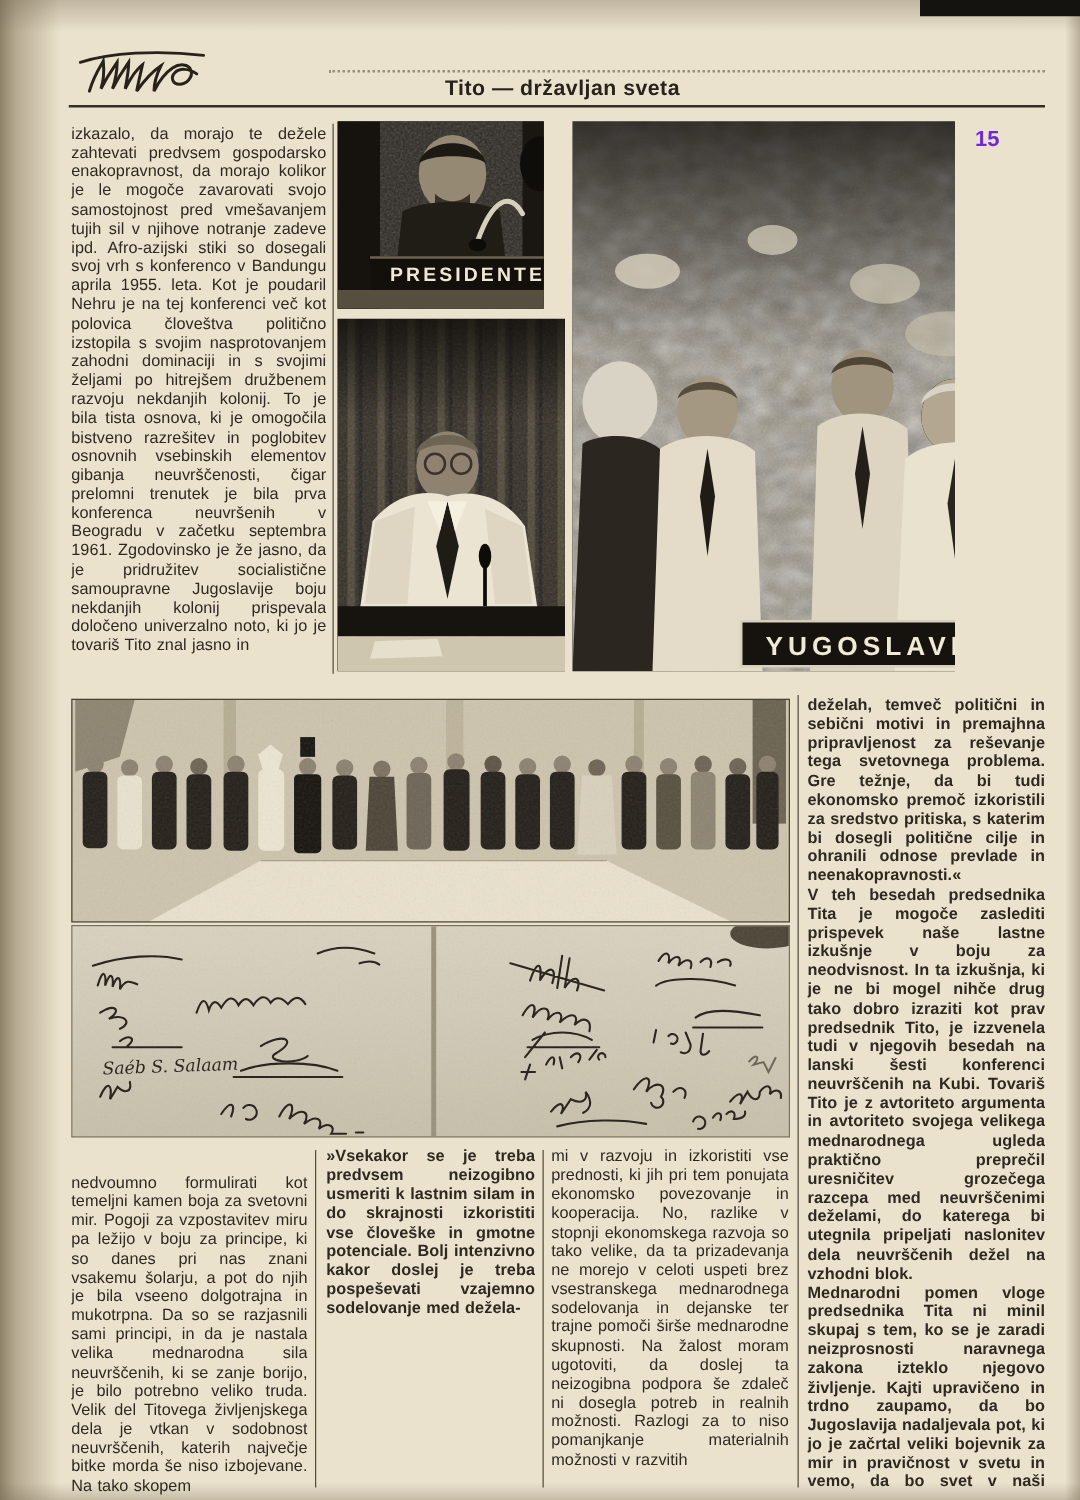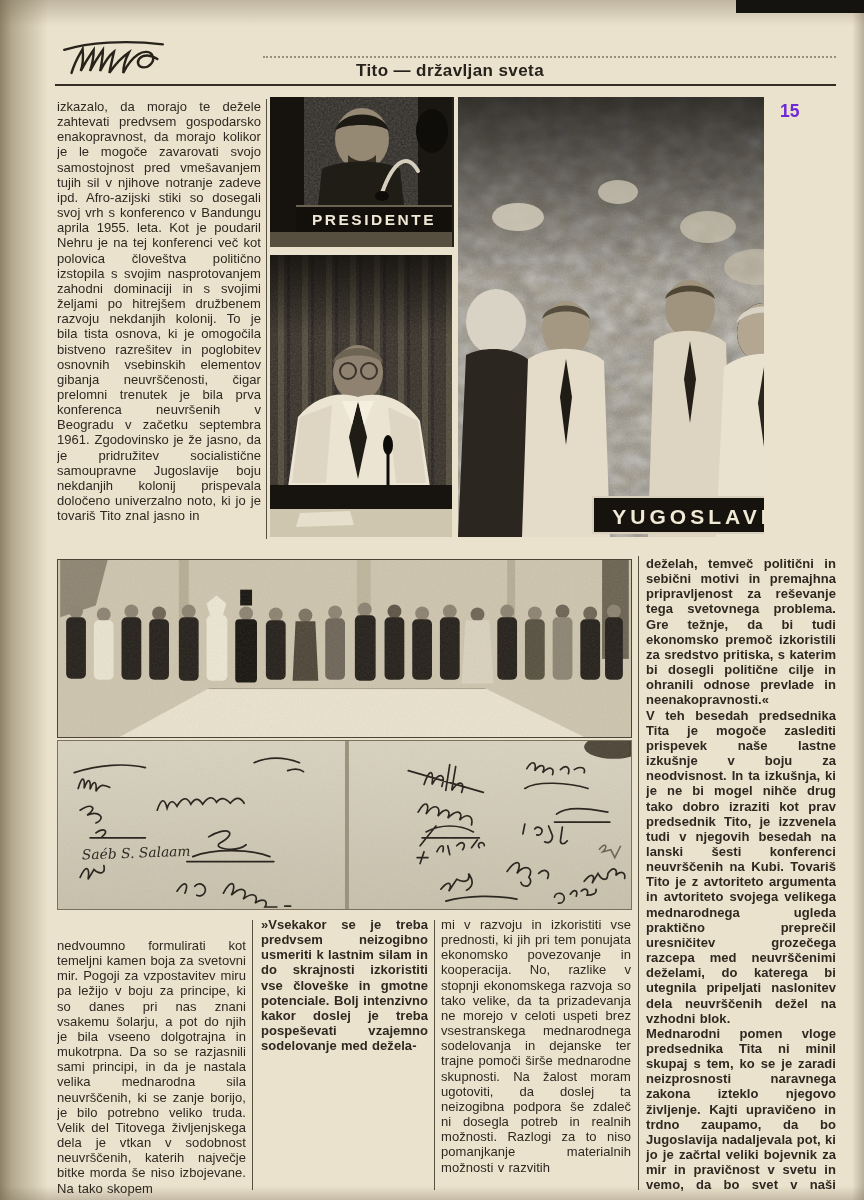--- a/index.html
+++ b/index.html
@@ -38,21 +38,21 @@
   .c-b3{left:441px;top:917px;width:190px;height:280px;overflow:hidden;}
   
   .vrule{width:1px;background:#57503f;}
   .vr-top{left:266px;top:99px;height:440px;}
   .vr-right{left:638px;top:556px;height:634px;}
   .vr-b1{left:252px;top:920px;height:270px;}
   .vr-b2{left:434px;top:920px;height:270px;}
   
   figure{margin:0;}
   .ph{overflow:hidden;background:#23201b;}
-  .ph-a1{left:270px;top:97px;width:184px;height:150px;}
+  .ph-a1{left:270px;top:97px;width:165px;height:150px;}
   .ph-a2{left:270px;top:255px;width:182px;height:282px;}
   .ph-b{left:458px;top:97px;width:306px;height:440px;}
   .ph-c{left:57px;top:559px;width:575px;height:179px;background:#cdc4ad;border:1px solid #4a4336;box-sizing:border-box;}
   .ph-sign{left:57px;top:740px;width:575px;height:170px;
     background:linear-gradient(180deg,#d9d2c0,#c7c0ab);border:1px solid #7a715c;box-sizing:border-box;}
   .ph svg,.ph-c svg,.ph-sign svg{display:block;}
 </style>
 </head>
 <body>
 

